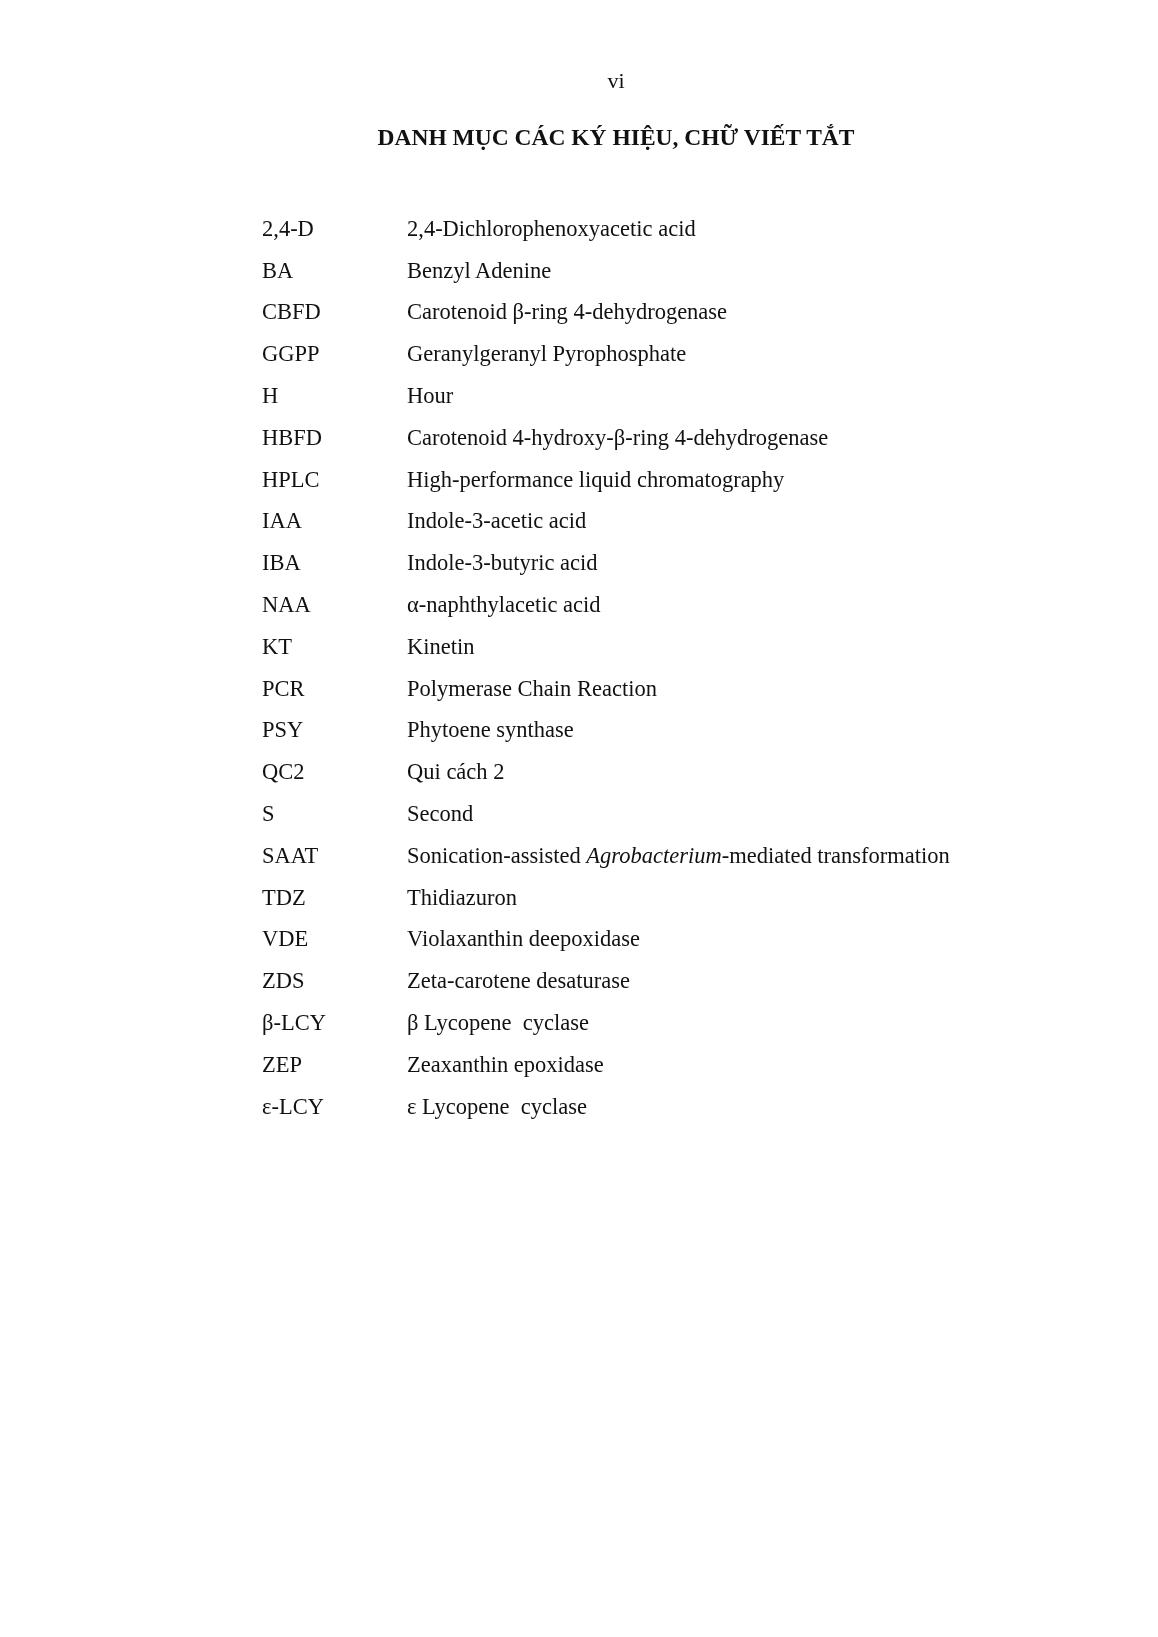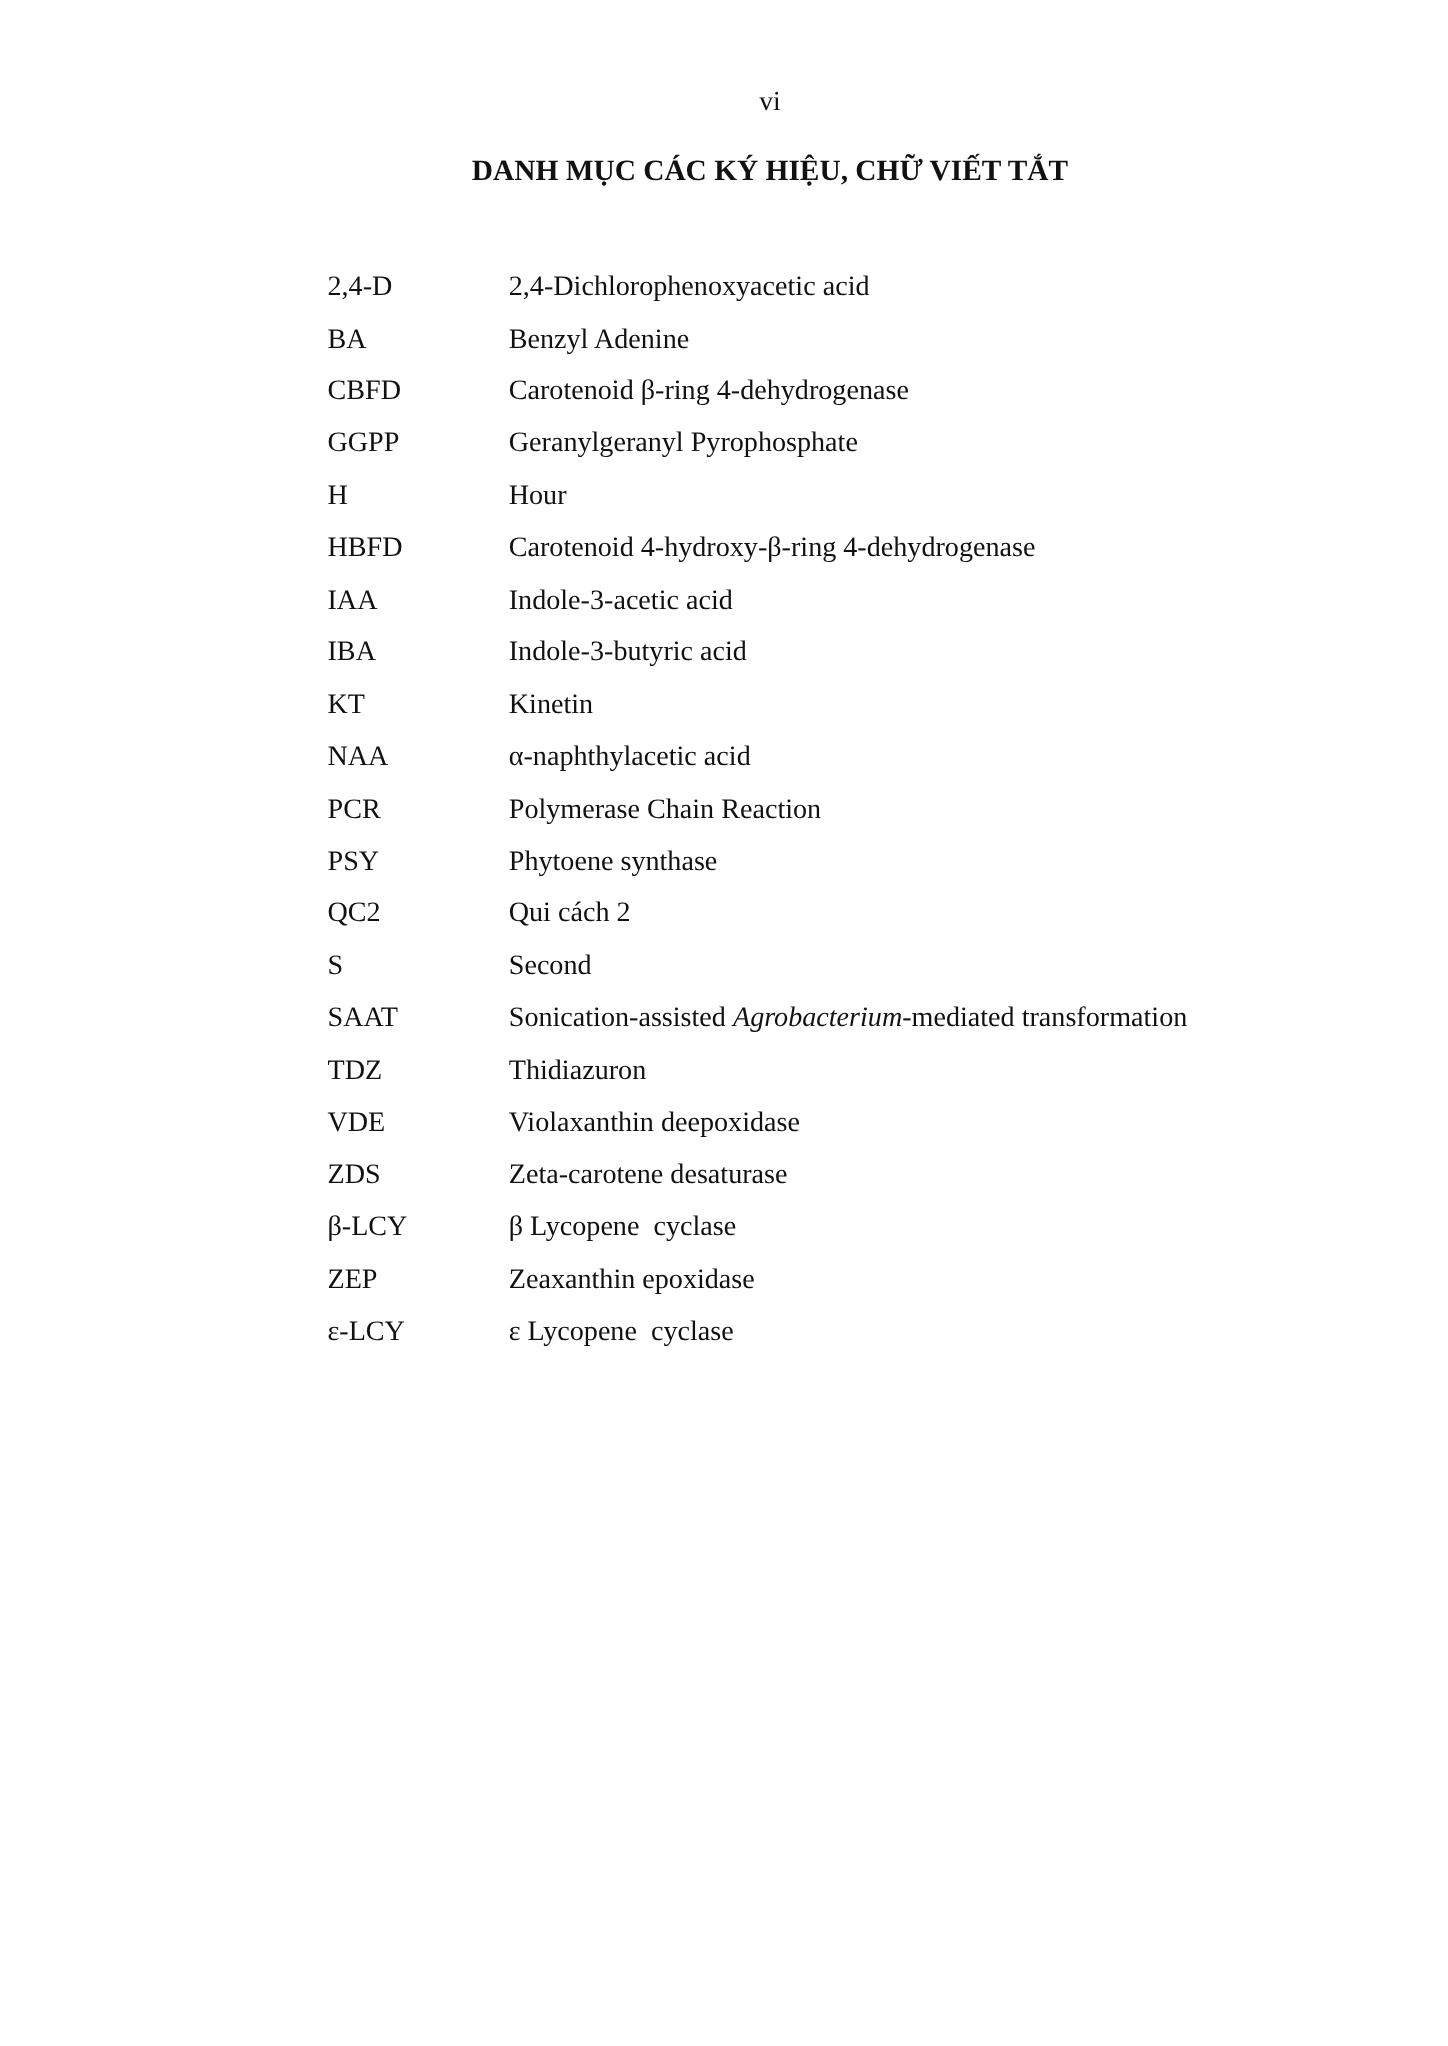--- a/index.html
+++ b/index.html
@@ -47,34 +47,38 @@
     </li>
   <li class="abbr-row">
       <span class="abbr-term">H</span>
       <span class="abbr-def">Hour</span>
     </li>
   <li class="abbr-row">
       <span class="abbr-term">HBFD</span>
       <span class="abbr-def">Carotenoid 4-hydroxy-β-ring 4-dehydrogenase</span>
     </li>
   <li class="abbr-row">
+      <span class="abbr-term">HPLC</span>
+      <span class="abbr-def">High-performance liquid chromatography</span>
+    </li>
+  <li class="abbr-row">
       <span class="abbr-term">IAA</span>
       <span class="abbr-def">Indole-3-acetic acid</span>
     </li>
   <li class="abbr-row">
       <span class="abbr-term">IBA</span>
       <span class="abbr-def">Indole-3-butyric acid</span>
     </li>
   <li class="abbr-row">
+      <span class="abbr-term">NAA</span>
+      <span class="abbr-def">α-naphthylacetic acid</span>
+    </li>
+  <li class="abbr-row">
       <span class="abbr-term">KT</span>
       <span class="abbr-def">Kinetin</span>
-    </li>
-  <li class="abbr-row">
-      <span class="abbr-term">NAA</span>
-      <span class="abbr-def">α-naphthylacetic acid</span>
     </li>
   <li class="abbr-row">
       <span class="abbr-term">PCR</span>
       <span class="abbr-def">Polymerase Chain Reaction</span>
     </li>
   <li class="abbr-row">
       <span class="abbr-term">PSY</span>
       <span class="abbr-def">Phytoene synthase</span>
     </li>
   <li class="abbr-row">

